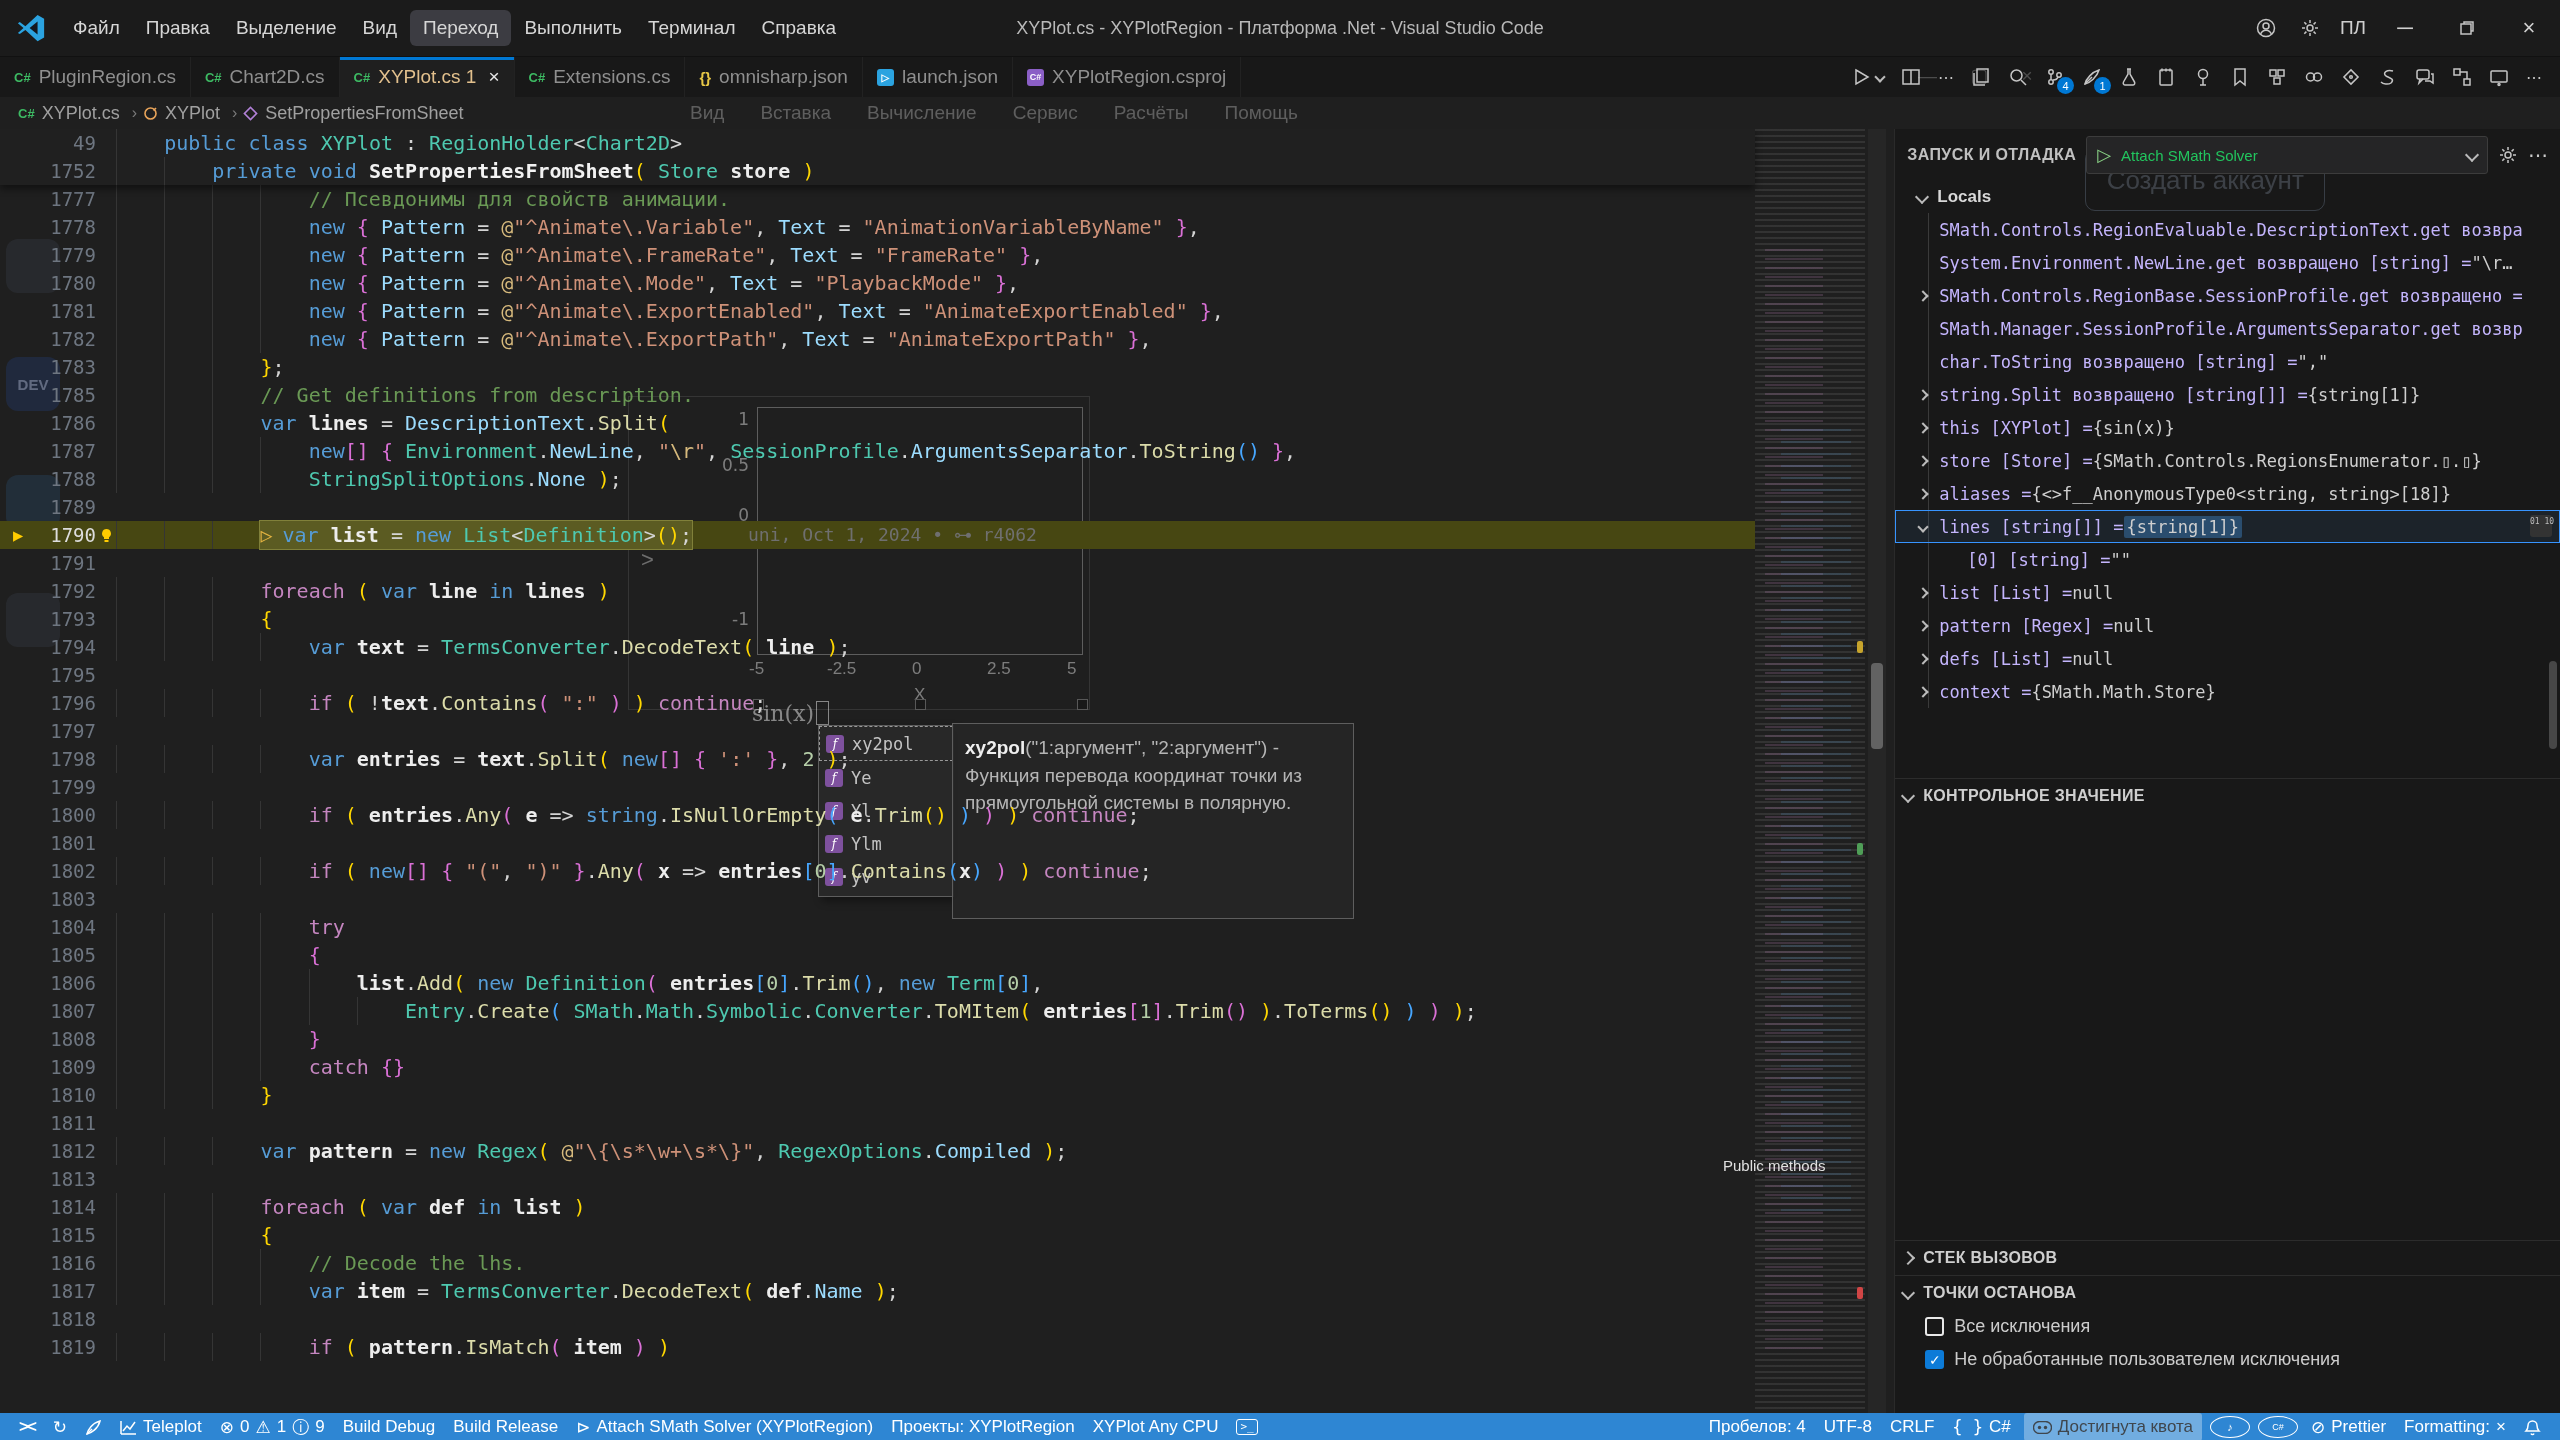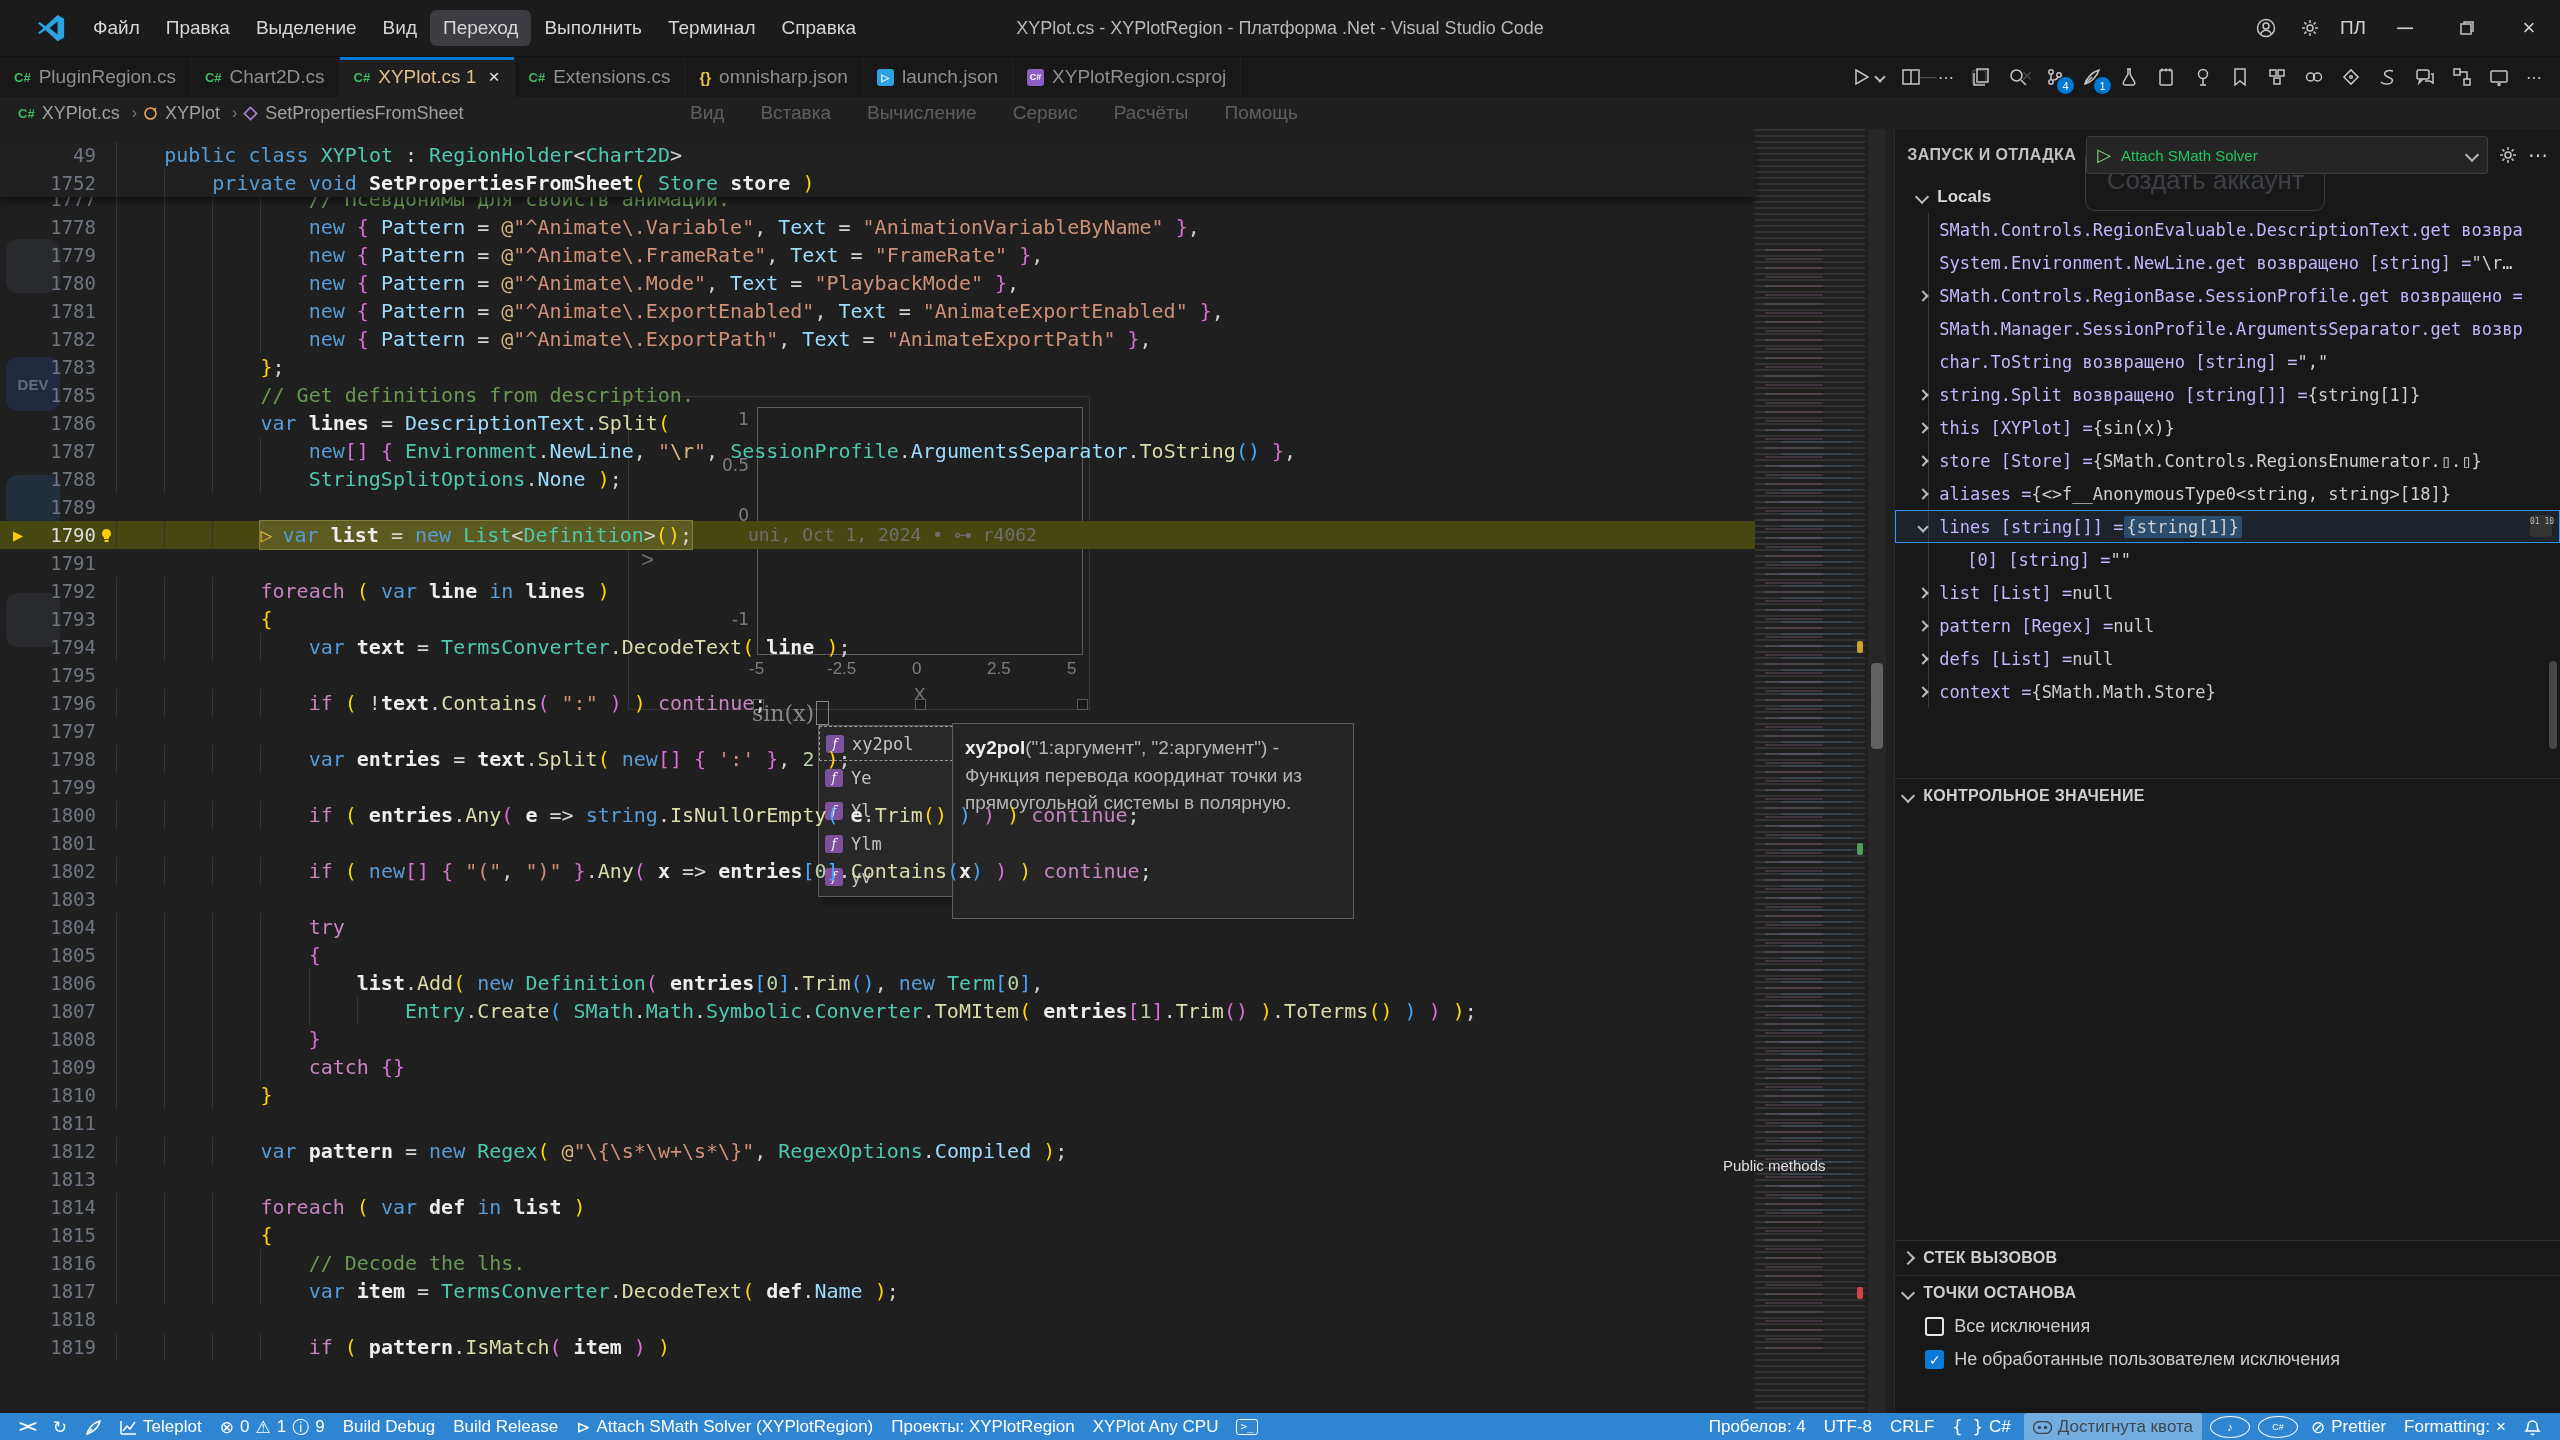--- a/index.html
+++ b/index.html
@@ -1,20 +1,20 @@
 <!DOCTYPE html>
 <html><head>
 <meta charset="utf-8">
 <style>
   html,body{margin:0;padding:0;background:#101010;}
   body{width:2560px;height:1440px;overflow:hidden;position:relative;
        font-family:"Liberation Sans",sans-serif;color:#cccccc;-webkit-font-smoothing:antialiased;}
 
   
-  .titlebar{height:56px;background:#1b1b1b;display:flex;align-items:center;position:relative;border-bottom:1px solid #111;padding-left:20px;}
+  .titlebar{height:56px;background:#1b1b1b;display:flex;align-items:center;position:relative;border-bottom:1px solid #111;}
   .vslogo{width:30px;height:30px;margin:0 14px 0 16px;}
   .menus{display:flex;align-items:center;}
   .menus .mi{padding:7px 13px;font-size:19px;color:#d6d6d6;border-radius:6px;cursor:default;}
   .menus .mi.hl{background:#3c3c42;}
   .win-title{position:absolute;left:50%;transform:translateX(-50%);font-size:18px;color:#b9b9b9;white-space:nowrap;}
   .tb-right{margin-left:auto;display:flex;align-items:center;height:100%;}
   .tb-ic{width:44px;height:100%;display:flex;align-items:center;justify-content:center;color:#c8c8c8;}
   .kbd-layout{font-size:19px;color:#cfcfcf;padding:0 8px;}
   .winctl{width:62px;height:100%;display:flex;align-items:center;justify-content:center;font-size:22px;color:#d0d0d0;}
 
@@ -37,21 +37,21 @@
 
   
   .crumbrow{height:32px;background:#1f1f1f;display:flex;align-items:center;padding-left:18px;position:relative;font-size:18px;color:#a0a0a0;}
   .crumb{display:flex;align-items:center;gap:7px;margin-right:6px;}
   .crumb-sep{color:#7a7a7a;margin:0 6px;font-size:16px;}
   .ghost-smenu{position:absolute;left:690px;top:0;height:100%;display:flex;align-items:center;gap:36px;font-size:19px;color:rgba(170,170,170,.45);}
 
   
   .main{position:relative;height:1284px;display:flex;background:#1f1f1f;}
   .editor{position:relative;width:1895px;overflow:hidden;}
-  .sticky{position:absolute;z-index:5;top:0;left:0;width:1755px;background:#202020;box-shadow:0 4px 7px rgba(0,0,0,.45);margin-top:12px;}
+  .sticky{position:absolute;z-index:5;top:0;left:0;width:1755px;background:#202020;box-shadow:0 4px 7px rgba(0,0,0,.45);}
   .code{position:absolute;z-index:4;top:56px;left:0;width:1755px;}
   .row{height:28px;display:flex;align-items:center;white-space:pre;font-family:"DejaVu Sans Mono",monospace;font-size:20px;line-height:28px;}
   .row .glyph{width:36px;flex:none;display:flex;align-items:center;justify-content:center;}
   .row .ln{width:60px;flex:none;text-align:right;color:#6e7681;font-size:19px;}
   .row .pad{width:20px;flex:none;display:flex;align-items:center;justify-content:center;}
   .row .segs{display:inline-block;height:28px;}
   .ig{display:inline-block;width:4ch;height:28px;box-shadow:inset 1px 0 0 #353535;vertical-align:top;}
   .row.cur{background:#474712;}
   .row.cur .ln{color:#dddddd;}
   .row.cur .segs{background:#5b5b22;outline:1px solid #80803a;}

